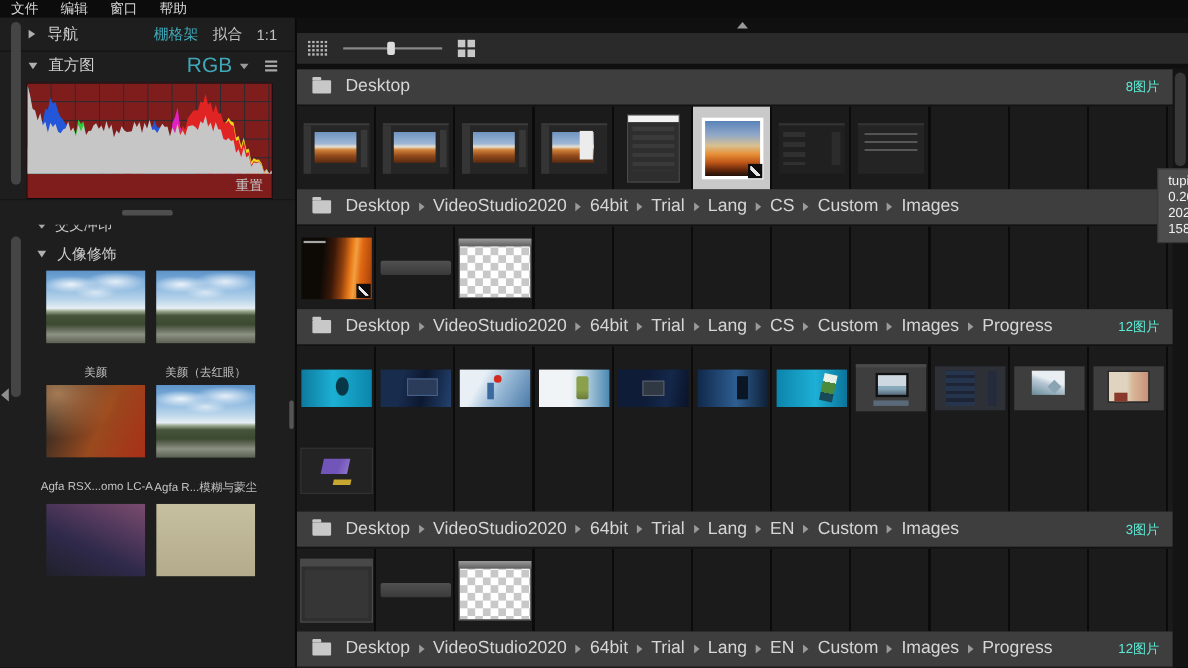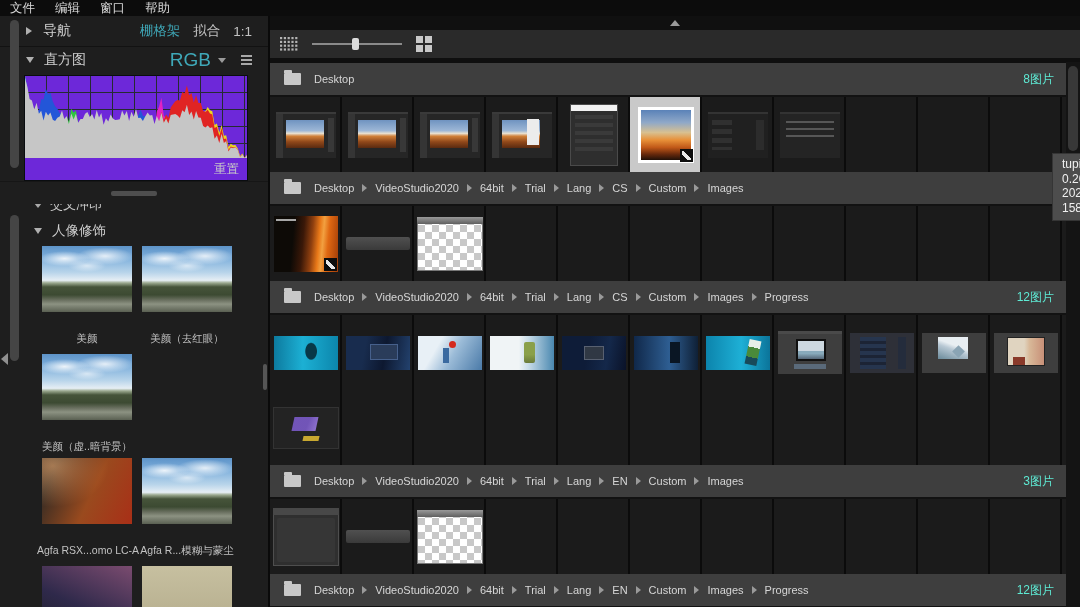--- a/index.html
+++ b/index.html
@@ -25,21 +25,21 @@
   .h-presets{height:26px;}
   .arr-r{width:0;height:0;border-left:6px solid #b0b0b0;border-top:4.5px solid transparent;border-bottom:4.5px solid transparent;margin-right:11px;flex:none;}
   .arr-d{width:0;height:0;border-top:6px solid #b0b0b0;border-left:4.5px solid transparent;border-right:4.5px solid transparent;margin-right:10px;flex:none;}
   .nav-actions{margin-left:auto;display:flex;gap:13px;font-size:13.5px;color:#c2c2c2;align-items:center;}
   .teal{color:#3fa8b8;}
   .hist-right{margin-left:auto;display:flex;align-items:center;gap:7px;}
   .rgb-label{color:#3fa8b8;font-size:19px;}
   .caret-down{width:0;height:0;border-top:5px solid #9a9a9a;border-left:4px solid transparent;border-right:4px solid transparent;}
   .hamburger{display:flex;flex-direction:column;gap:2.5px;margin-left:8px;}
   .hamburger i{display:block;width:11px;height:1.5px;background:#a8a8a8;}
-  #hist-box{margin:2px 20px 0 24px;height:104px;background:#6d28d9;position:relative;border:1px solid #0a0d10;}
+  #hist-box{margin:2px 20px 0 24px;height:104px;background:#7f1d1d;position:relative;border:1px solid #0a0d10;}
   #hist-svg{display:block;width:222px;height:82px;
     background-image:linear-gradient(#262b31 1px,transparent 1px),linear-gradient(90deg,#262b31 1px,transparent 1px);
     background-size:22px 17px;background-position:-1px -1px;}
   .hist-reset{position:absolute;right:8px;bottom:2px;font-size:12.5px;color:#c8c8c8;cursor:default;}
   .divider-zone{height:22px;position:relative;background:#1e1e1e;border-top:1px solid #161616;}
   .drag-handle{position:absolute;left:50%;top:9px;transform:translateX(-50%);width:46px;height:5px;background:#4e4e4e;border-radius:2px;}
   .presets-icons{margin-left:auto;display:flex;align-items:center;gap:11px;}
   .ico-minus{width:11px;height:2px;background:#a8a8a8;}
   .clip-row{height:14px;overflow:hidden;padding-left:34px;}
   .clip-row .clip-inner{display:flex;align-items:center;gap:8px;color:#c8c8c8;font-size:13px;line-height:20px;margin-top:-9px;}
@@ -67,21 +67,21 @@
   #top-strip{height:14px;background:#101010;position:relative;}
   .collapse-up{position:absolute;left:50%;top:4px;transform:translateX(-50%);width:0;height:0;
     border-bottom:6px solid #9a9a9a;border-left:5px solid transparent;border-right:5px solid transparent;}
   #toolbar{height:28px;background:#2a2a2a;display:flex;align-items:center;gap:12px;padding-left:10px;}
   #zoom-slider{width:90px;height:2px;background:#8a8a8a;position:relative;margin:0 2px;}
   #zoom-slider .thumb{position:absolute;left:40px;top:-5px;width:7px;height:12px;background:#dcdcdc;border-radius:2px;}
   #sections{margin-top:5px;width:798px;}
   .folder-bar{height:32px;background:#3e3e3e;display:flex;align-items:center;padding:0 14px;border-bottom:2px solid #121212;}
   .folder-icon{width:17px;height:12px;background:#c8c8c8;position:relative;margin-right:13px;border-radius:1px;flex:none;}
   .folder-icon::before{content:'';position:absolute;top:-3px;left:0;width:8px;height:3px;background:#c8c8c8;border-radius:1px 1px 0 0;}
-  .crumb{font-size:11px;color:#d6d6d6;white-space:nowrap;}
+  .crumb{font-size:16px;color:#d6d6d6;white-space:nowrap;}
   .crumb-sep{width:0;height:0;border-left:5px solid #9a9a9a;border-top:4px solid transparent;border-bottom:4px solid transparent;margin:0 8px;display:inline-block;flex:none;}
   .folder-count{margin-left:auto;font-size:12px;color:#5eead4;white-space:nowrap;}
   .thumb-row{background:repeating-linear-gradient(90deg,#1b1b1b 0 70px,#0b0b0b 70px 72px);
     display:flex;flex-wrap:wrap;align-content:flex-start;}
   .cell{width:72px;height:75px;position:relative;display:flex;align-items:center;justify-content:center;flex:none;}
   .cell.selected::before{content:'';position:absolute;top:0;bottom:0;left:0;right:2px;background:#c9c9c9;}
   .t{position:relative;z-index:2;}
   .edit-badge{position:absolute;right:1px;bottom:1px;width:13px;height:13px;background:#0d0d0d;z-index:3;}
   .edit-badge::before{content:'';position:absolute;inset:2px;
     background:linear-gradient(45deg,transparent 32%,#e8e8e8 32% 56%,transparent 56%);}
@@ -234,24 +234,20 @@
         </div>
         <div class="preset-grid">
           <div class="preset-item">
             <div class="preset-thumb p-sky"></div>
             <div class="preset-label">美颜</div>
           </div>
           <div class="preset-item">
             <div class="preset-thumb p-sky"></div>
             <div class="preset-label">美颜（去红眼）</div>
           </div>
-          <div class="preset-item">
-            <div class="preset-thumb p-sky"></div>
-            <div class="preset-label">美颜（虚..暗背景）</div>
-          </div>
         </div>
         <div class="preset-grid">
           <div class="preset-item">
             <div class="preset-thumb p-sky-warm"></div>
             <div class="preset-label">Agfa RSX...omo LC-A</div>
           </div>
           <div class="preset-item">
             <div class="preset-thumb p-sky"></div>
             <div class="preset-label">Agfa R...模糊与蒙尘</div>
           </div>

